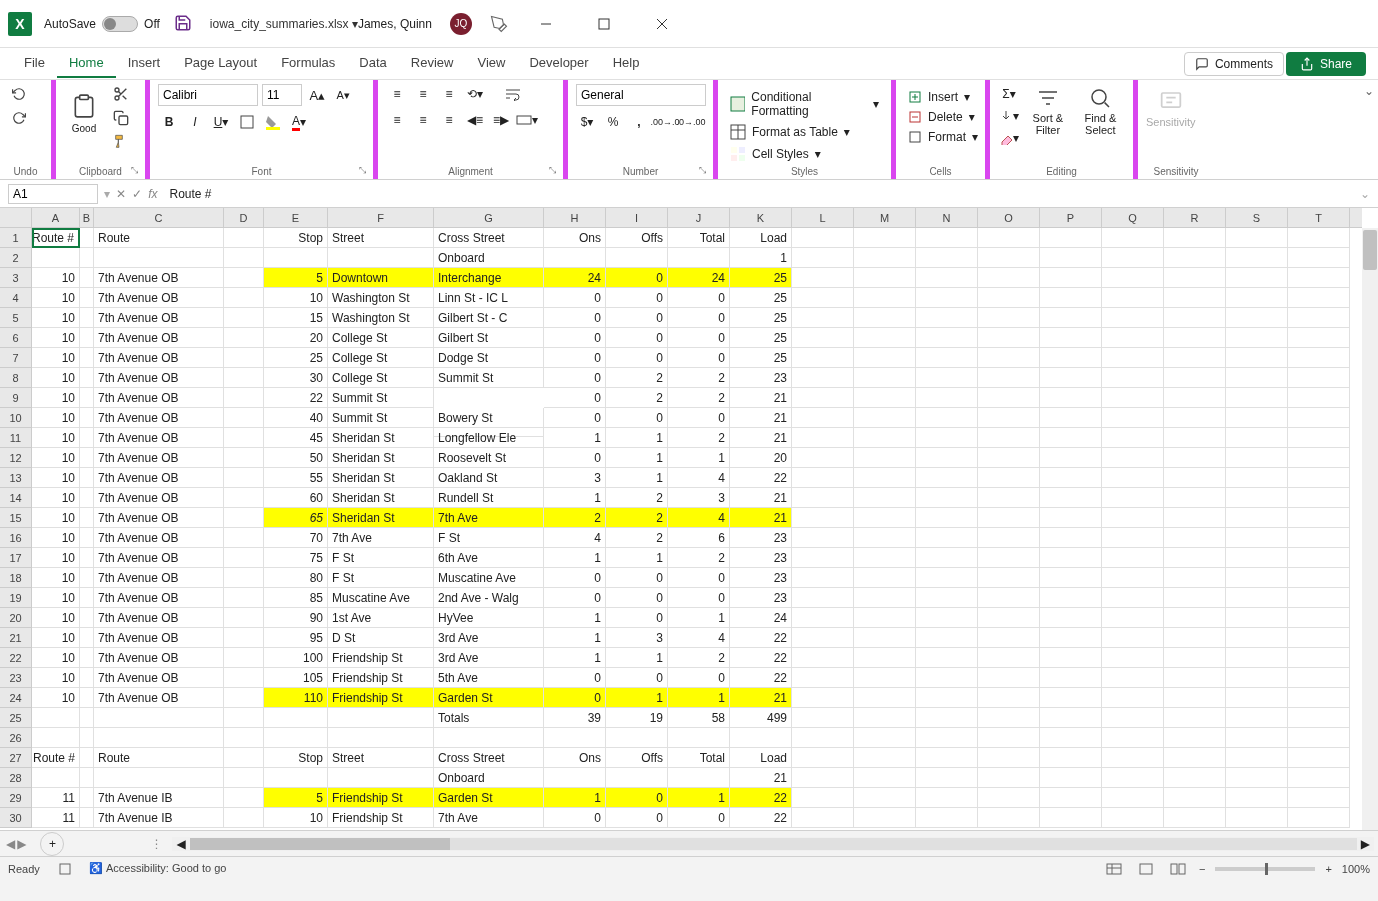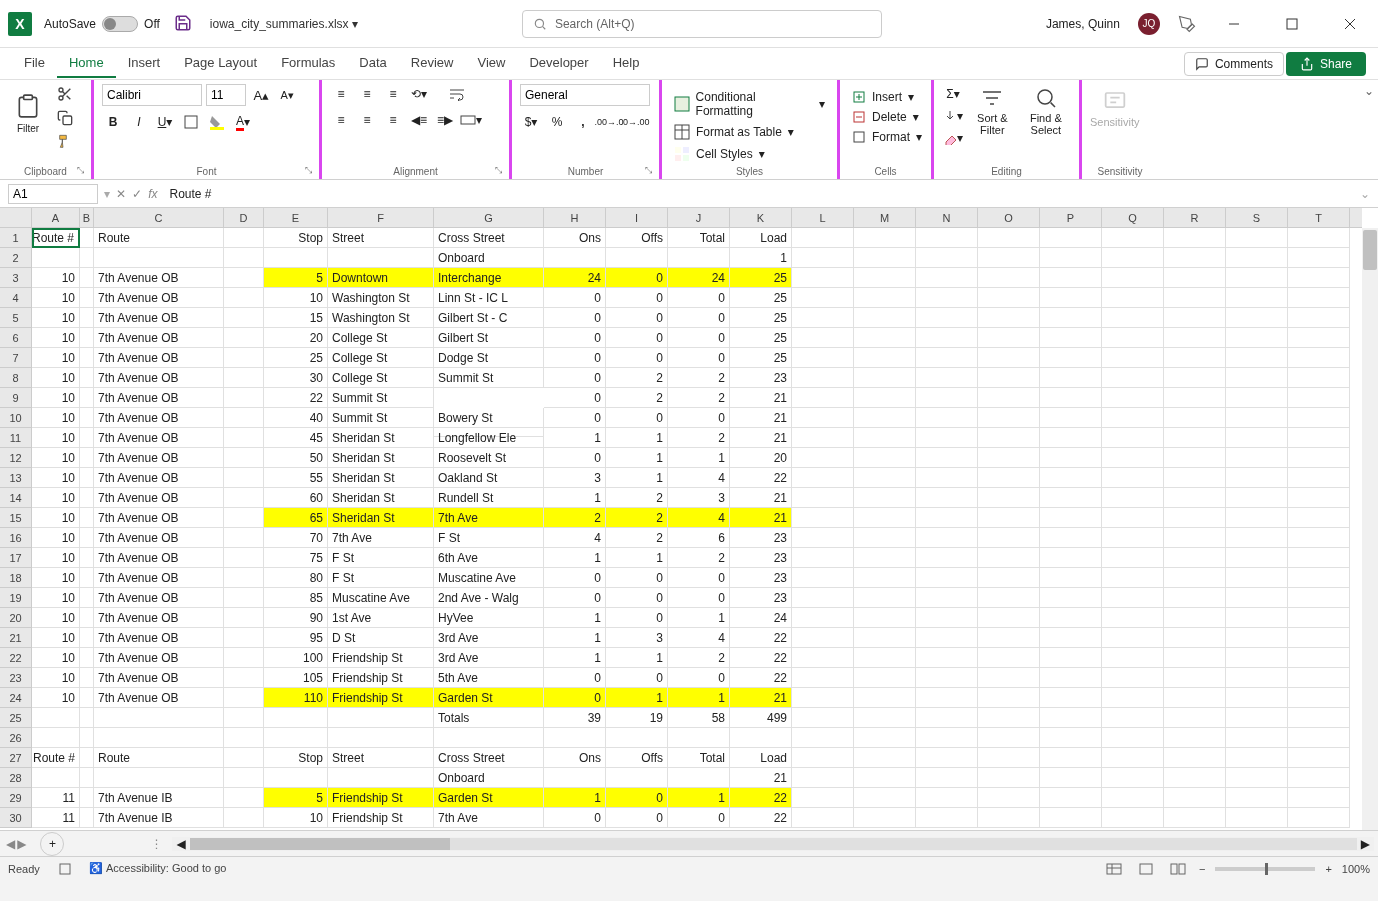--- a/index.html
+++ b/index.html
@@ -22,21 +22,21 @@
 
 .ribbon-tabs { height: 32px; background:#fff; display:flex; align-items:center; padding:0 12px; border-bottom:1px solid #e0e0e0; gap:4px; }
 .ribbon-tab { padding: 6px 12px; font-size: 13px; color: #444; cursor:pointer; }
 .ribbon-tab.active { color:#107c41; border-bottom: 2px solid #107c41; font-weight:500; }
 .ribbon-right { margin-left:auto; display:flex; gap:2px; }
 .comments-btn { border:1px solid #ccc; border-radius:4px; padding:4px 10px; display:flex; align-items:center; gap:6px; font-size:12px; }
 .share-btn { background:#107c41; color:#fff; border-radius:4px; padding:4px 14px; display:flex; align-items:center; gap:6px; font-size:12px; }
 
 
 .ribbon { height: 100px; background:#fff; display:flex; border-bottom:1px solid #d0d0d0; }
-.ribbon-group { border-right:3px solid #d946ef; padding:4px 8px 2px 8px; display:flex; flex-direction:column; justify-content:space-between; position:relative; }
+.ribbon-group { border-right:5px solid #d946ef; padding:4px 8px 2px 8px; display:flex; flex-direction:column; justify-content:space-between; position:relative; }
 .ribbon-group-label { font-size:10px; color:#666; text-align:center; padding-top:2px; }
 .ribbon-group-body { display:flex; align-items:flex-start; gap:6px; flex:1; }
 .rb-col { display:flex; flex-direction:column; gap:4px; align-items:center; }
 .rb-btn-lg { width:40px; height:56px; display:flex; flex-direction:column; align-items:center; justify-content:center; font-size:10px; gap:2px; }
 .rb-btn-sm { width:22px; height:20px; display:flex; align-items:center; justify-content:center; }
 .rb-row { display:flex; gap:4px; align-items:center; }
 .font-select { width:100px; height:22px; border:1px solid #ccc; font-size:12px; padding:0 4px; background:#fff; }
 .font-size { width:40px; height:22px; border:1px solid #ccc; font-size:12px; padding:0 4px; background:#fff; }
 .dialog-launcher { position:absolute; bottom:2px; right:2px; width:12px; height:12px; font-size:9px; color:#666; }
 .num-format { width:130px; height:22px; border:1px solid #ccc; font-size:12px; padding:0 4px; background:#fff; }
@@ -96,27 +96,20 @@
     <span>Off</span>
   </div>
   <div class="save-icon">
     <svg width="18" height="18" viewBox="0 0 24 24" fill="none" stroke="#6b2d8a" stroke-width="2">
         <path d="M19 21H5a2 2 0 0 1-2-2V5a2 2 0 0 1 2-2h11l5 5v11a2 2 0 0 1-2 2z"></path>
         <polyline points="17 21 17 13 7 13 7 21"></polyline>
         <polyline points="7 3 7 8 15 8"></polyline>
       </svg>
   </div>
   <div class="filename">iowa_city_summaries.xlsx ▾</div>
-  <div class="searchbox">
-    <svg width="14" height="14" viewBox="0 0 24 24" fill="none" stroke="#888" stroke-width="2">
-        <circle cx="11" cy="11" r="7"></circle>
-        <line x1="21" y1="21" x2="16.65" y2="16.65"></line>
-      </svg>
-    <span>Search (Alt+Q)</span>
-  </div>
   <div class="titleright">
     <span style="font-size:12px;">James, Quinn</span>
     <div class="user-badge">JQ</div>
     <div>
         <svg width="18" height="18" viewBox="0 0 24 24" fill="none" stroke="#666" stroke-width="1.5">
           <path d="M12 19l7-7 3 3-7 7-3-3z"></path>
           <path d="M18 13l-1.5-7.5L2 2l3.5 14.5L13 18l5-5z"></path>
         </svg>
       </div>
     <div class="win-btn">
@@ -163,28 +156,47 @@
           <path d="M4 12v8a2 2 0 0 0 2 2h12a2 2 0 0 0 2-2v-8"></path>
           <polyline points="16 6 12 2 8 6"></polyline>
           <line x1="12" y1="2" x2="12" y2="15"></line>
         </svg>
       <span>Share</span>
     </div>
   </div>
 </div>
 
 <div class="ribbon">
+  <div class="ribbon-group" style="width:56px;">
+    <div class="ribbon-group-body">
+        <div class="rb-col">
+      <div class="rb-btn-sm">
+            <svg width="18" height="14" viewBox="0 0 24 24" fill="none" stroke="#444" stroke-width="2">
+              <polyline points="1 4 1 10 7 10"></polyline>
+              <path d="M3.51 15a9 9 0 1 0 2.13-9.36L1 10"></path>
+            </svg>
+          </div>
+      <div class="rb-btn-sm">
+            <svg width="18" height="14" viewBox="0 0 24 24" fill="none" stroke="#444" stroke-width="2">
+              <polyline points="23 4 23 10 17 10"></polyline>
+              <path d="M20.49 15a9 9 0 1 1-2.12-9.36L23 10"></path>
+            </svg>
+          </div>
+    </div>
+      </div>
+    <div class="ribbon-group-label">Undo</div>
+  </div>
   <div class="ribbon-group" style="width:94px;">
     <div class="ribbon-group-body">
       <div class="rb-btn-lg">
         <svg width="26" height="30" viewBox="0 0 24 24" fill="none" stroke="#444" stroke-width="1.5">
             <path d="M16 4h2a2 2 0 0 1 2 2v14a2 2 0 0 1-2 2H6a2 2 0 0 1-2-2V6a2 2 0 0 1 2-2h2"></path>
             <rect x="8" y="2" width="8" height="4" rx="1"></rect>
           </svg>
-        <span>Filter</span>
+        <span>Good</span>
       </div>
       <div class="rb-col">
         <div class="rb-btn-sm">
             <svg width="16" height="16" viewBox="0 0 24 24" fill="none" stroke="#444" stroke-width="2">
               <circle cx="6" cy="6" r="3"></circle>
               <circle cx="6" cy="18" r="3"></circle>
               <line x1="20" y1="4" x2="8.12" y2="15.88"></line>
               <line x1="14.47" y1="14.48" x2="20" y2="20"></line>
               <line x1="8.12" y1="8.12" x2="12" y2="12"></line>
             </svg>
@@ -736,21 +748,21 @@
         <div class="cell" style="width: 62px;"></div>
         <div class="cell" style="width: 62px;"></div>
         <div class="cell" style="width: 62px;"></div>
         <div class="cell" style="width: 62px;"></div>
       </div>
       <div class="row">
         <div class="cell num" style="width: 48px;">10</div>
         <div class="cell" style="width: 14px;"></div>
         <div class="cell" style="width: 130px;">7th Avenue OB</div>
         <div class="cell" style="width: 40px;"></div>
-        <div class="cell num hl" style="width: 64px;">65</div>
+        <div class="cell num hl" style="width: 64px; font-style: italic;">65</div>
         <div class="cell hl" style="width: 106px;">Sheridan St</div>
         <div class="cell hl" style="width: 110px;">7th Ave</div>
         <div class="cell num hl" style="width: 62px;">2</div>
         <div class="cell num hl" style="width: 62px;">2</div>
         <div class="cell num hl" style="width: 62px;">4</div>
         <div class="cell num hl" style="width: 62px;">21</div>
         <div class="cell" style="width: 62px;"></div>
         <div class="cell" style="width: 62px;"></div>
         <div class="cell" style="width: 62px;"></div>
         <div class="cell" style="width: 62px;"></div>

